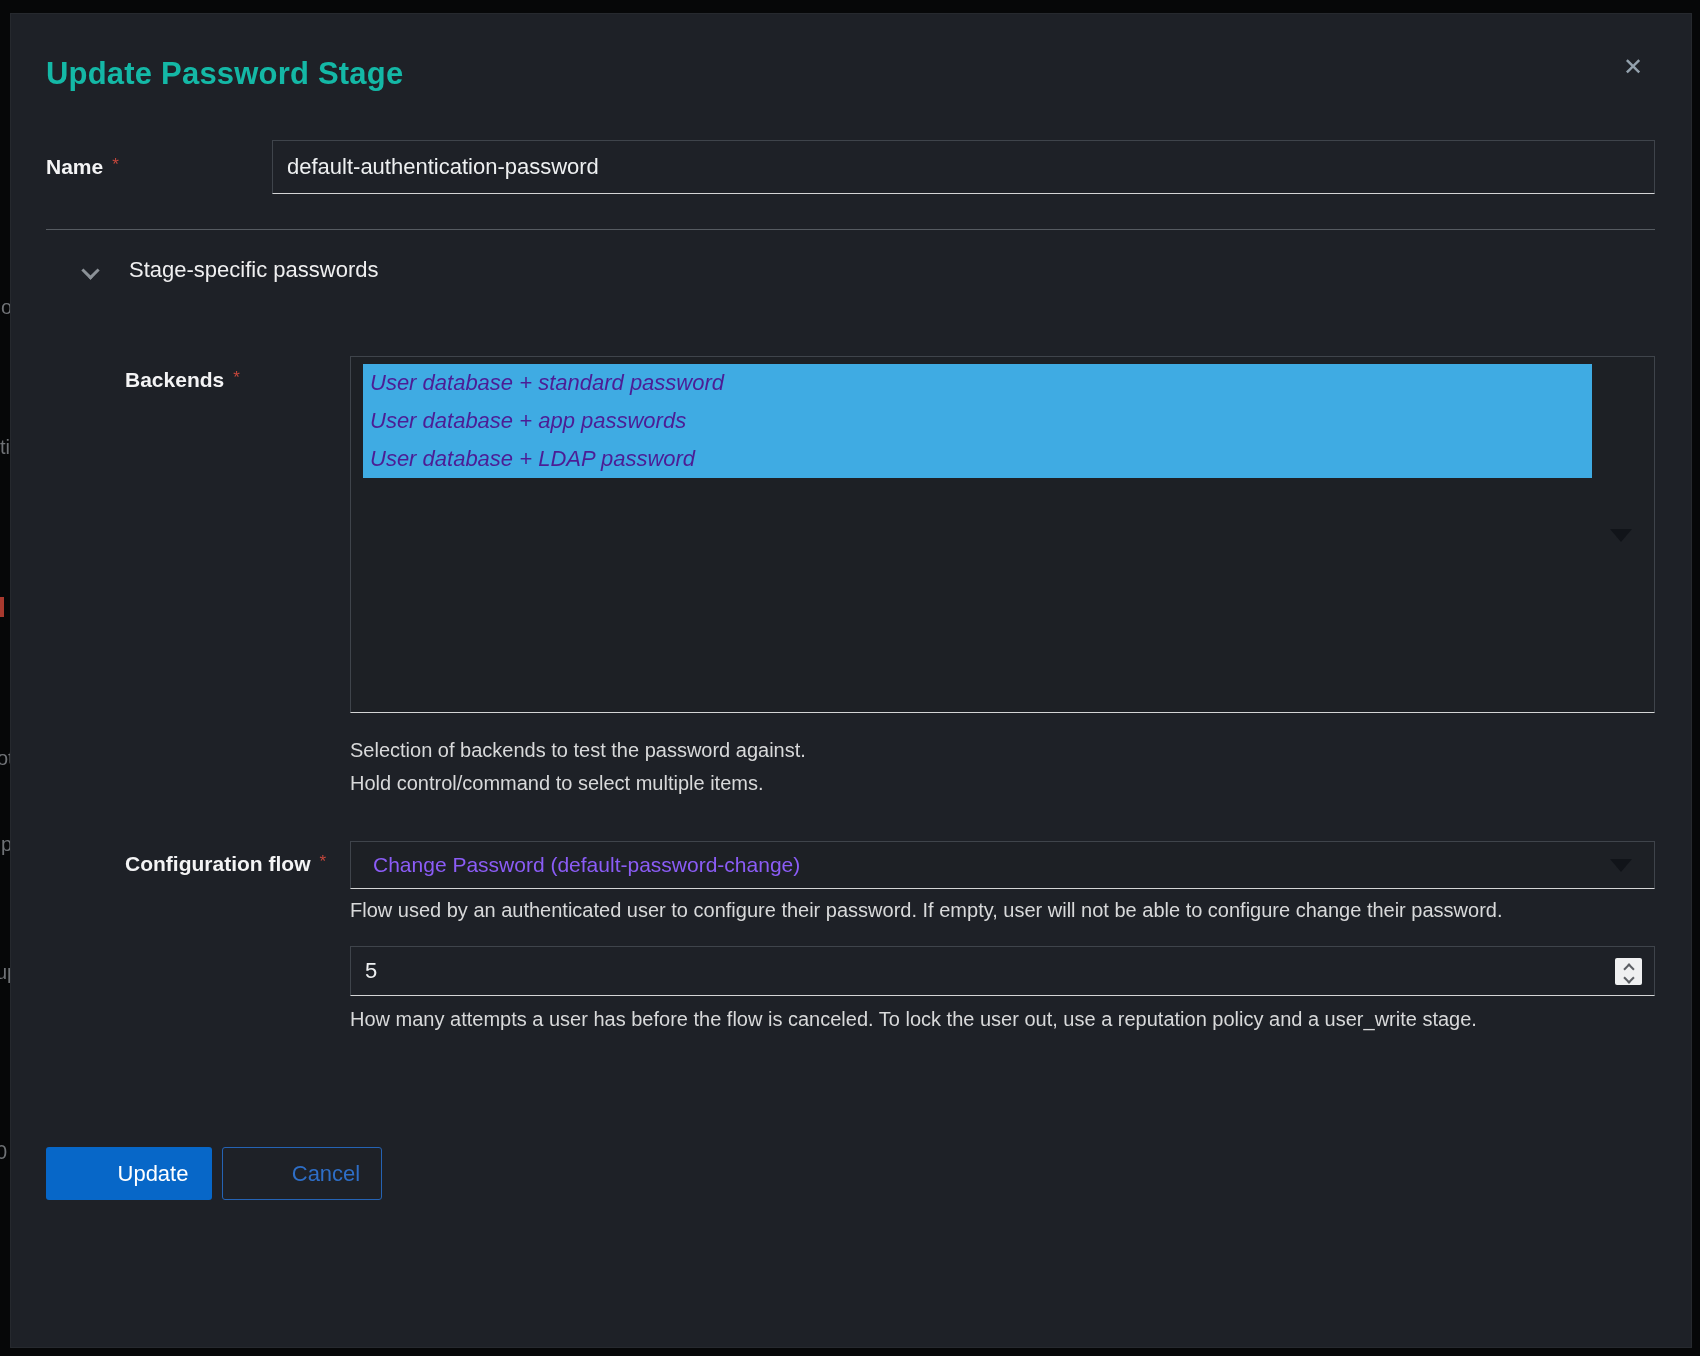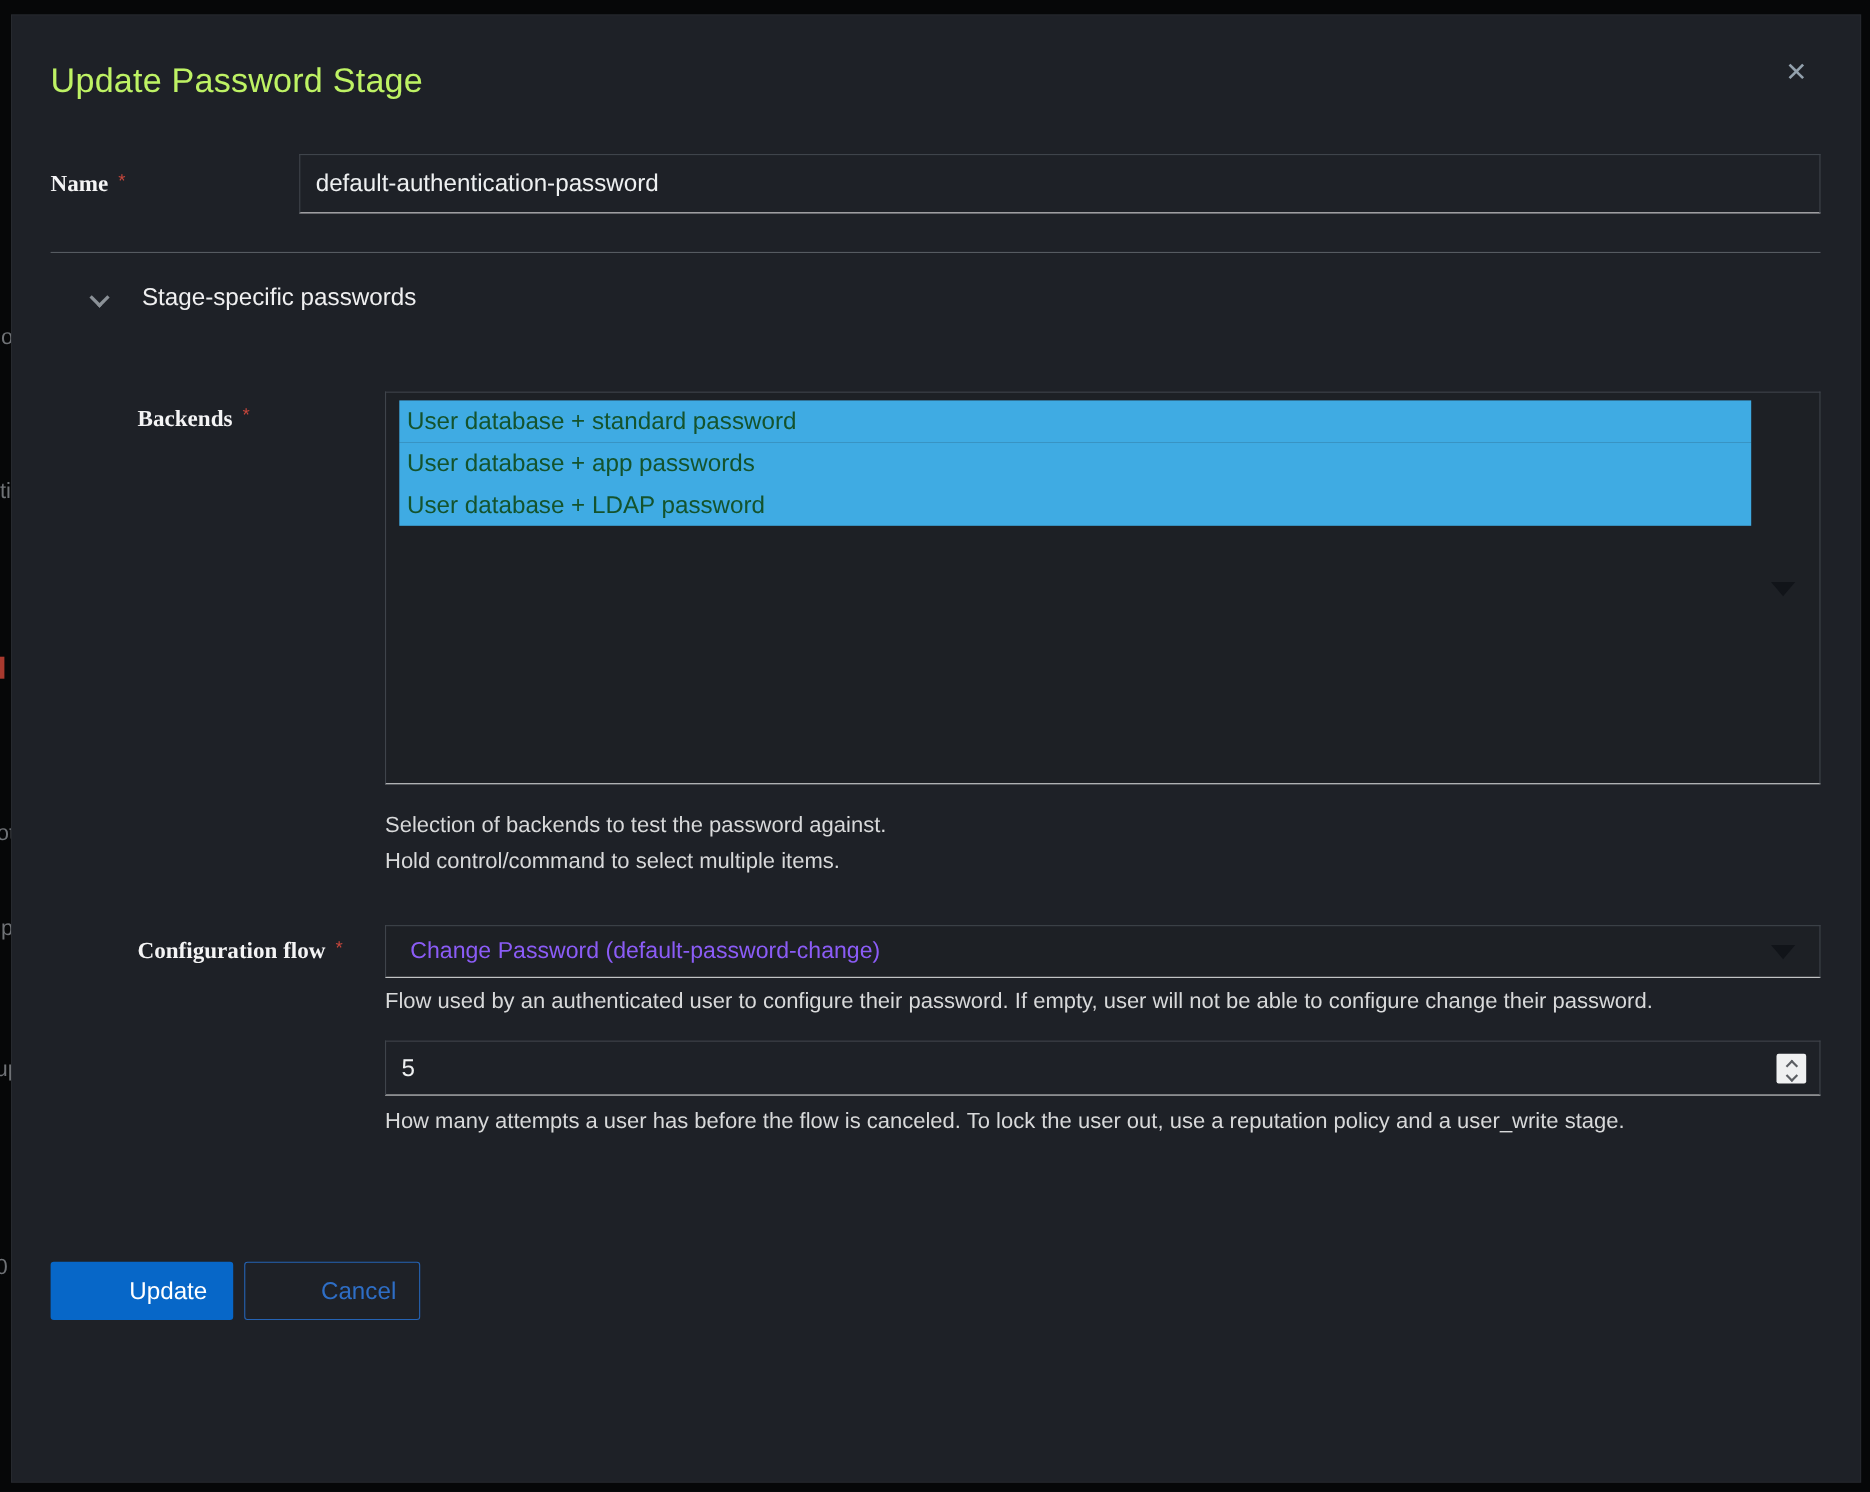--- a/index.html
+++ b/index.html
@@ -31,33 +31,33 @@
     position: absolute; left: 11px; top: 14px;
     width: 1680px; height: 1333px;
     background: #1e2127;
     z-index: 2;
     padding: 0 36px 0 35px;
     box-shadow: 0 0 0 1px #26292e;
   }
 
   .modal-header { margin-top: 42px; position: relative; height: 40px; }
   .modal-title {
-    font-size: 31px; font-weight: 400; color: #bef264; letter-spacing: .2px;
+    font-size: 31px; font-weight: 700; color: #14b8a6; letter-spacing: .2px;
   }
   .close-btn {
     position: absolute; top: -7px; right: 6px;
     background: none; border: none; cursor: pointer;
     color: #93a1ad; font-size: 24px; line-height: 24px; padding: 6px;
     font-family: "Liberation Sans", sans-serif;
   }
 
   .modal-description { margin-top: 76px; font-size: 22px; color: #e7e8e9; }
 
   
-  .field-label { font-size: 21px; font-weight: 700; color: #f4f4f5; font-family: Liberation Serif, serif; }
+  .field-label { font-size: 21px; font-weight: 700; color: #f4f4f5; }
   .req {
     color: #c6473c; font-size: 17px; margin-left: 9px;
     position: relative; top: -4px; font-weight: 400;
   }
   .helper { font-size: 20px; color: #d8d9da; margin-left: 304px; }
 
   .text-input {
     width: 100%; height: 100%;
     background: transparent;
     border: 1px solid #3f444b;
@@ -101,23 +101,23 @@
   .listbox {
     flex: 1; height: 357px; position: relative;
     background: #1d2025;
     border: 1px solid #3f444b;
     border-bottom: 1px solid #d4d5d6;
     padding: 7px 0 0 12px;
   }
   .option {
     width: calc(100% - 62px);
     height: 38px; line-height: 38px;
-    background: #3fabe3; color: #14532d;
+    background: #3fabe3; color: #4c1d95;
     font-size: 22px; padding-left: 7px;
-    white-space: nowrap; overflow: hidden;
+    white-space: nowrap; overflow: hidden; font-style: italic;
   }
   .caret {
     position: absolute; right: 22px;
     width: 0; height: 0;
     border-left: 11px solid transparent;
     border-right: 11px solid transparent;
     border-top: 13px solid #111419;
   }
   .listbox .caret { top: 172px; }
 

